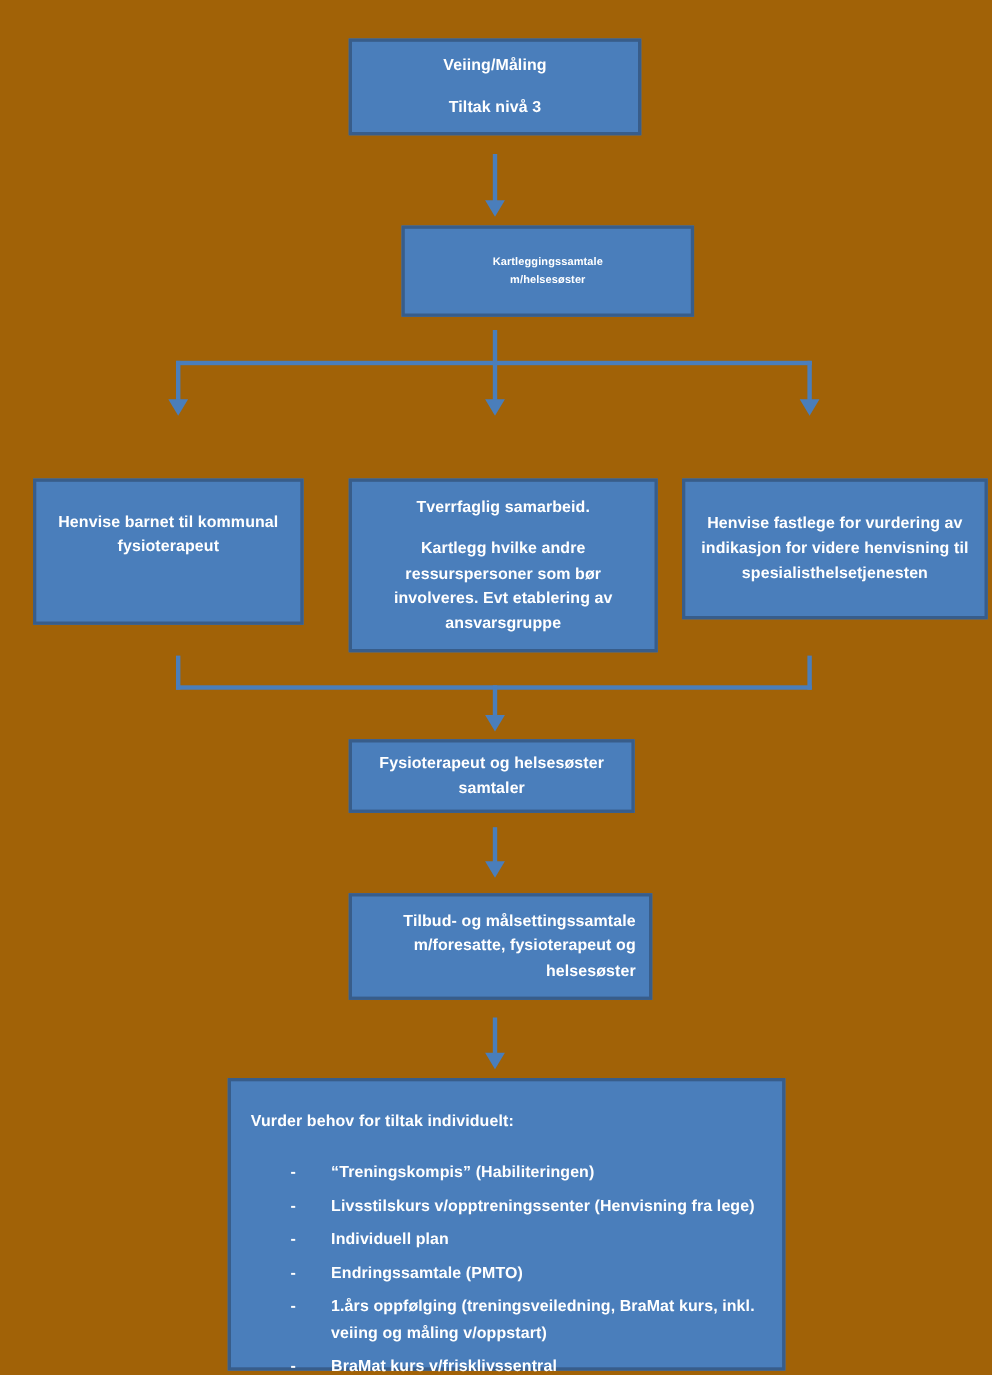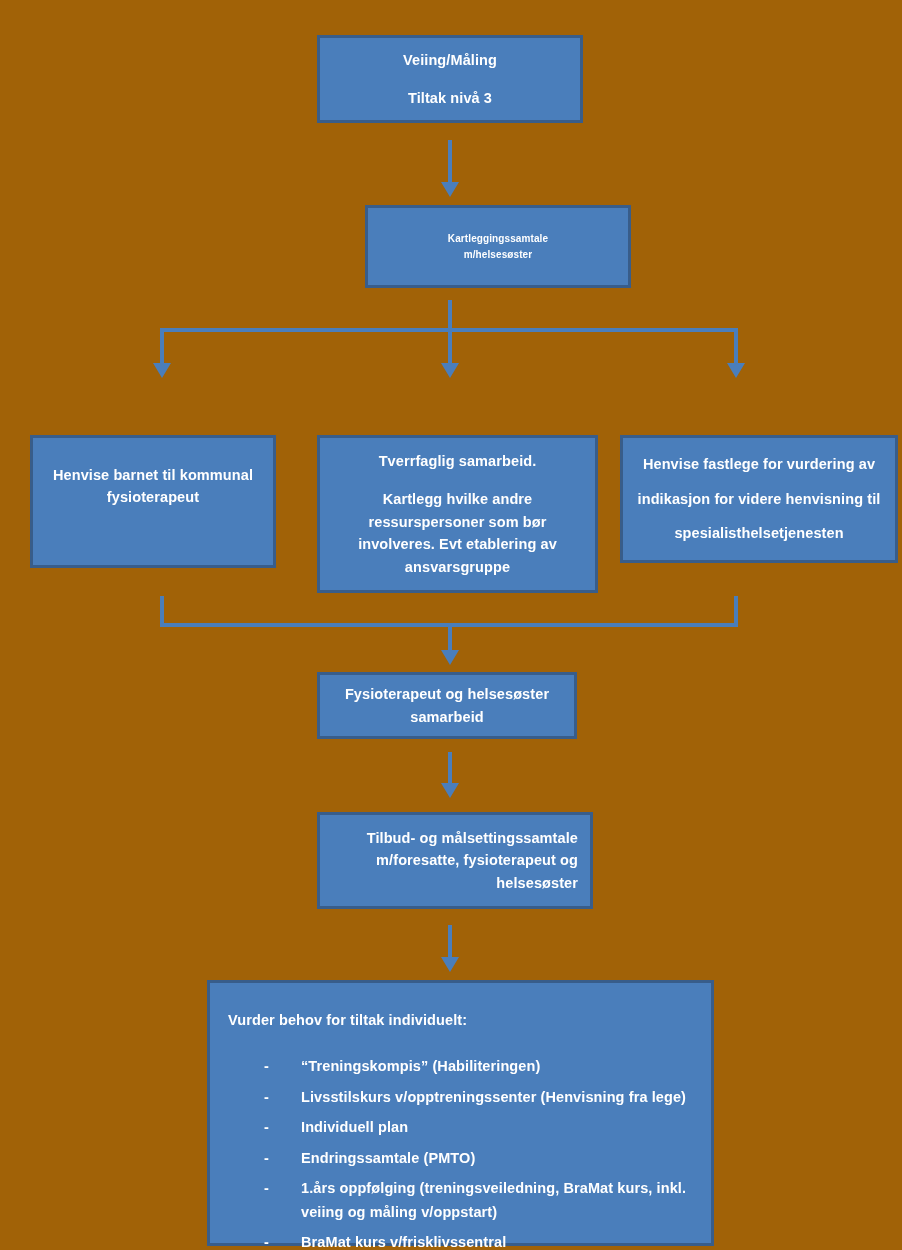--- a/index.html
+++ b/index.html
@@ -41,21 +41,21 @@
   .node .gap {
     display: block;
     height: 1.1em;
   }
 
   
   #node-veiing-maling   { left: 317px; top: 35px;  width: 266px; height: 88px;  font-size: 14.5px; }
   #node-kartlegging     { left: 317px; top: 205px; width: 266px; height: 83px;  font-size: 10px; margin-left: 48px; }
   #node-fysioterapeut-henvisning { left: 30px;  top: 435px; width: 246px; height: 133px; font-size: 14.5px; padding: 0 14px; justify-content: flex-start; padding-top: 26px; }
   #node-tverrfaglig     { left: 317px; top: 435px; width: 281px; height: 158px; font-size: 14.5px; padding: 0 18px; }
-  #node-fastlege        { left: 620px; top: 435px; width: 278px; height: 128px; font-size: 14.5px; padding: 0 14px; gap: 12px; }
+  #node-fastlege        { left: 620px; top: 435px; width: 278px; height: 128px; font-size: 14.5px; padding: 0 14px; }
   #node-fysio-helsesoster-samtaler { left: 317px; top: 672px; width: 260px; height: 67px; font-size: 14.5px; }
   #node-tilbud-malsetting { left: 317px; top: 812px; width: 276px; height: 97px; font-size: 14.5px; padding: 0 12px; text-align: right; }
 
   #node-vurder-behov {
     left: 207px; top: 980px; width: 507px; height: 266px;
     font-size: 14.5px;
     display: block;
     text-align: left;
     padding: 26px 20px 0 18px;
   }
@@ -158,21 +158,21 @@
   <div class="conn">
     <div class="v-line" style="left:160px; top:596px; height:31px;"></div>
     <div class="v-line" style="left:734px; top:596px; height:31px;"></div>
     <div class="h-line" style="left:160px; top:623px; width:578px;"></div>
     <div class="v-line" style="left:448px; top:623px; height:30px;"></div>
     <div class="arrowhead" style="left:441px; top:650px;"></div>
   </div>
 
   <div class="node" id="node-fysio-helsesoster-samtaler">
     <span class="line">Fysioterapeut og helsesøster</span>
-    <span class="line">samarbeid</span>
+    <span class="line">samtaler</span>
   </div>
 
   <div class="conn">
     <div class="v-line" style="left:448px; top:752px; height:33px;"></div>
     <div class="arrowhead" style="left:441px; top:783px;"></div>
   </div>
 
   <div class="node" id="node-tilbud-malsetting">
     <span class="line">Tilbud- og målsettingssamtale</span>
     <span class="line">m/foresatte, fysioterapeut og</span>

